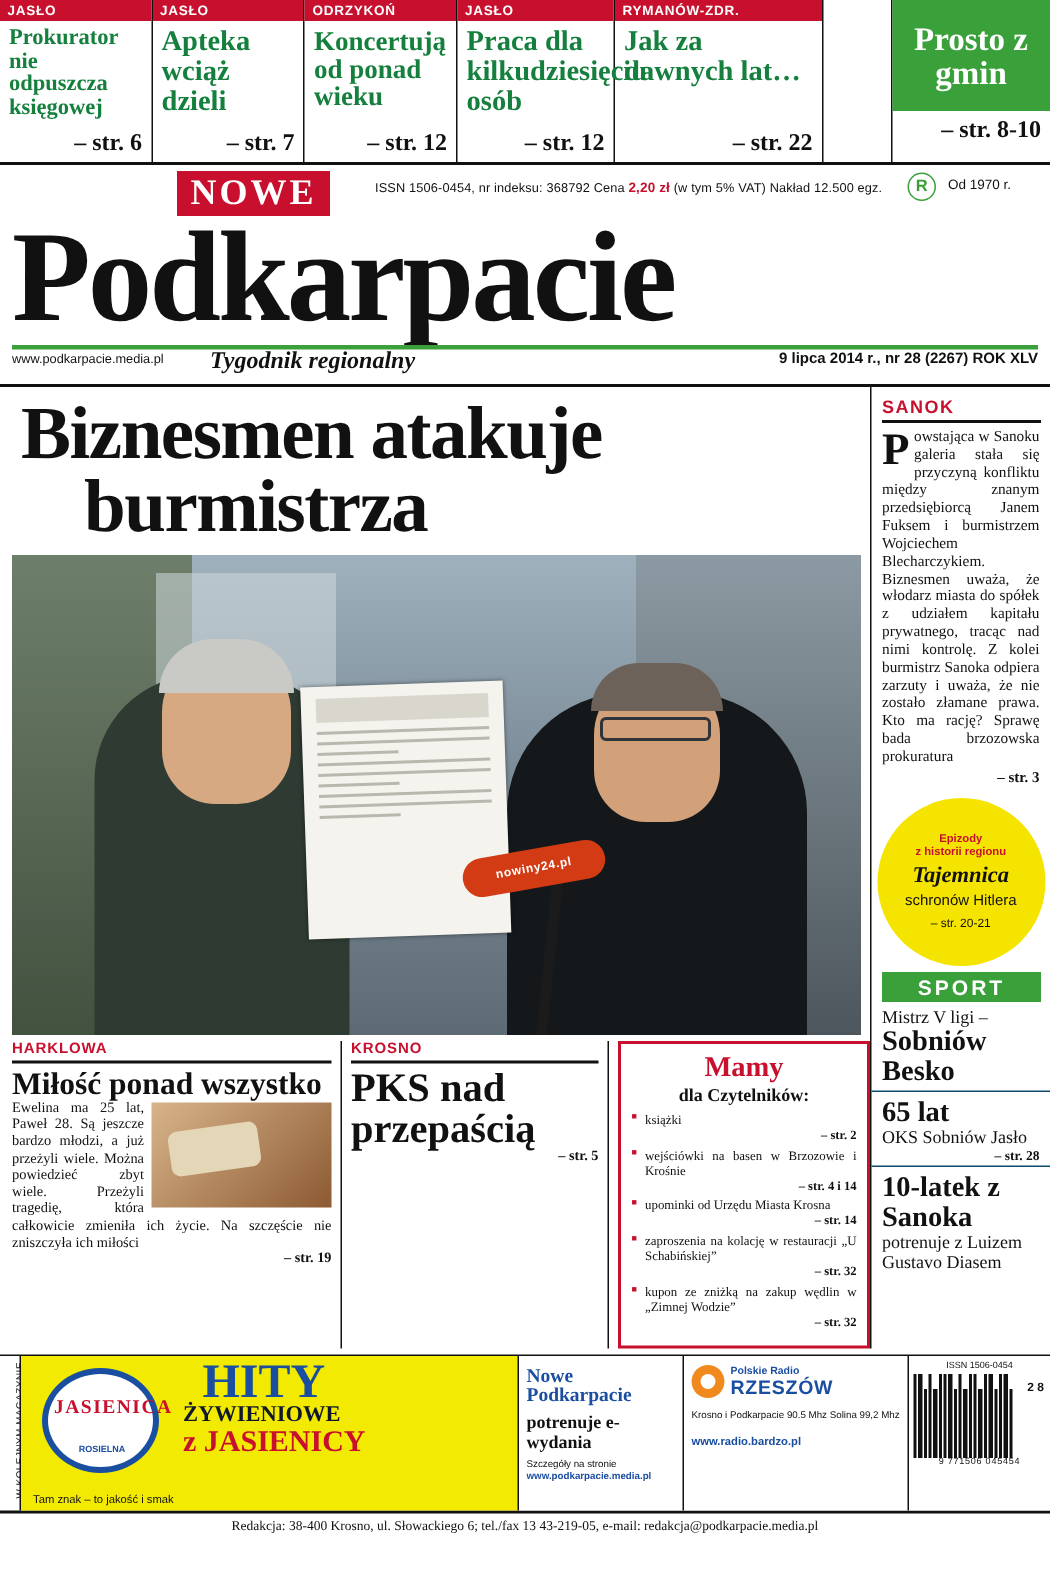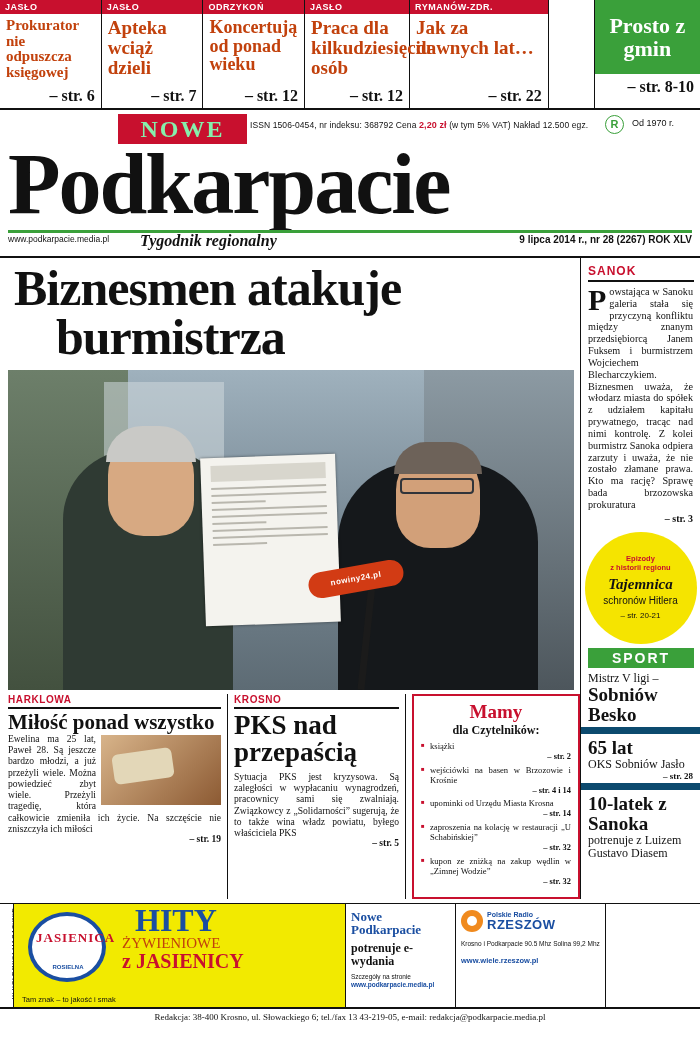--- a/index.html
+++ b/index.html
@@ -22,21 +22,21 @@
     display:flex; flex-direction:column;
   }
   .teaser:last-child { border-right:none; }
   .teaser-tag {
     background:#c8102e; color:#fff; font-size:9px; font-weight:bold;
     letter-spacing:.5px; padding:2px 5px 2px 5px; display:block;
   }
   .teaser-body { padding:4px 6px 0 6px; flex:1; }
   .teaser-title {
     font-family:"Liberation Serif", serif;
-    font-weight:bold; line-height:1.04; color:#c2410c;
+    font-weight:bold; line-height:1.04; color:#15803d;
   }
   .teaser-page {
     font-family:"Liberation Serif", serif;
     font-size:16px; text-align:right; padding:0 6px 3px 0; font-weight:bold;
   }
   .t1 { width:110px; }
   .t1 .teaser-title { font-size:15px; }
   .t2 { width:110px; }
   .t2 .teaser-title { font-size:19px; }
   .t3 { width:110px; }
@@ -50,22 +50,22 @@
     background:#3aa03a; color:#fff; height:74px; width:100%;
     display:flex; align-items:center; justify-content:center;
     font-family:"Liberation Serif", serif; font-size:22px; font-weight:bold;
     line-height:1.05; text-align:center;
   }
   .t6 .teaser-page { padding-top:4px; }
 
   
   .masthead { position:relative; width:700px; height:148px; border-bottom:2px solid #111; }
   .nowe-box {
-    position:absolute; left:118px; top:4px; width:129px; height:30px;
-    background:#c8102e; color:#86efac;
+    position:absolute; left:118px; top:4px; width:102px; height:30px;
+    background:#c8102e; color:#ffffff;
     font-family:"Liberation Serif", serif; font-weight:bold; font-size:24px;
     letter-spacing:2px; text-align:center; line-height:30px;
   }
   .issn-line {
     position:absolute; left:250px; top:10px; font-size:8.5px; color:#111;
     letter-spacing:.1px;
   }
   .issn-line b { font-size:9px; }
   .price-red { color:#c8102e; font-weight:bold; }
   .circle-r {
@@ -176,21 +176,21 @@
   .sticker .s1 { font-size:7.5px; color:#c8102e; font-weight:bold; line-height:1.1; }
   .sticker .s2 { font-family:"Liberation Serif", serif; font-size:15px; font-weight:bold; font-style:italic; margin-top:4px; }
   .sticker .s3 { font-size:10px; margin-top:2px; }
   .sticker .s4 { font-size:8px; margin-top:5px; }
 
   
   .sport-head {
     background:#3aa03a; color:#fff; font-weight:bold; font-size:14px;
     letter-spacing:2px; text-align:center; margin:4px 6px 0 7px; padding:2px 0;
   }
-  .sport-item { padding:4px 7px 2px 7px; border-bottom:7px solid #0c4a6e; }
+  .sport-item { padding:4px 7px 2px 7px; border-bottom:1px solid #0c4a6e; }
   .sport-item .small { font-family:"Liberation Serif", serif; font-size:12px; line-height:1.1; }
   .sport-item .big { font-family:"Liberation Serif", serif; font-size:19px; font-weight:bold; line-height:1.05; }
   .sport-item .pg { font-family:"Liberation Serif", serif; font-size:9px; text-align:right; font-weight:bold; }
 
   
   .lower { display:flex; width:658px; margin-top:4px; }
   .lw1 { width:228px; padding:0 6px 0 8px; border-right:1px solid #111; }
   .lw2 { width:178px; padding:0 6px; border-right:1px solid #111; }
   .lw3 { width:168px; padding:0 6px; }
   .kicker { color:#c8102e; font-weight:bold; font-size:10px; letter-spacing:.6px; }
@@ -221,21 +221,21 @@
     position:absolute; left:-34px; top:46px; width:96px;
     transform:rotate(-90deg); font-size:6.5px; letter-spacing:.4px; text-align:center;
   }
   .ad1 { width:332px; border-right:1px solid #111; background:#f2ea00; position:relative; display:flex; align-items:flex-start; }
   .ad1-logo { width:96px; height:86px; margin-left:6px; position:relative; }
   .ad1-logo .ring { position:absolute; left:8px; top:8px; width:78px; height:70px; border:4px solid #1a4ea1; border-radius:50%; background:#fff; }
   .ad1-logo .txt { position:absolute; left:16px; top:26px; width:62px; text-align:center; font-family:"Liberation Serif", serif; font-weight:bold; font-size:13px; color:#c8102e; letter-spacing:1px;}
   .ad1-logo .sub { position:absolute; left:6px; top:60px; width:84px; text-align:center; font-size:6px; color:#1a4ea1; font-weight:bold;}
   .ad1-text { flex:1; padding-left:6px; }
   .ad1-text .hity { font-family:"Liberation Serif", serif; font-size:32px; font-weight:bold; color:#1a4ea1; line-height:1;margin-left:13px; }
-  .ad1-text .l2 { font-family:"Liberation Serif", serif; font-size:15px; font-weight:normal; color:#c2410c; line-height:1.05; }
+  .ad1-text .l2 { font-family:"Liberation Serif", serif; font-size:15px; font-weight:bold; color:#0f172a; line-height:1.05; }
   .ad1-text .l3 { font-family:"Liberation Serif", serif; font-size:20px; font-weight:bold; color:#c8102e; line-height:1.05; }
   .ad1-bottom { position:absolute; left:8px; bottom:3px; font-size:7.5px; color:#111; }
 
   .ad2 { width:110px; border-right:1px solid #111; background:#fff; padding:6px 5px; }
   .ad2 .t1x { color:#1a4ea1; font-family:"Liberation Serif", serif; font-weight:bold; font-size:13px; line-height:1.02; }
   .ad2 .t2x { font-family:"Liberation Serif", serif; font-size:12px; font-weight:bold; margin-top:6px; line-height:1.05;}
   .ad2 .t3x { font-size:6.5px; margin-top:6px; line-height:1.2; }
   .ad2 .t4x { font-size:6.5px; color:#1a4ea1; font-weight:bold; }
 
   .ad3 { width:150px; border-right:1px solid #111; background:#fff; padding:6px 5px; position:relative;}
@@ -379,21 +379,20 @@
         <div class="lw-title">Miłość ponad wszystko</div>
         <div class="food-photo"></div>
         <div class="lw-body">Ewelina ma 25 lat, Paweł 28. Są jeszcze bardzo młodzi, a już przeżyli wiele. Można powiedzieć zbyt wiele. Przeżyli tragedię, która całkowicie zmieniła ich życie. Na szczęście nie zniszczyła ich miłości</div>
         <div class="lw-page">– str. 19</div>
       </div>
 
       <div class="lw2">
         <div class="kicker">KROSNO</div>
         <div class="sec-rule"></div>
         <div class="lw-title">PKS nad przepaścią</div>
-        <div class="lw-body" style="margin-top:5px;">Sytuacja PKS jest kryzysowa. Są zaległości w wypłacaniu wynagrodzeń, pracownicy sami się zwalniają. Związkowcy z „Solidarności” sugerują, że to także wina władz powiatu, byłego właściciela PKS</div>
         <div class="lw-page">– str. 5</div>
       </div>
 
       <div class="lw3">
         <div class="mamy">
           <h3>Mamy</h3>
           <h4>dla Czytelników:</h4>
           <ul>
             <li>
               <span>książki</span>
@@ -486,20 +485,47 @@
   <div class="ad3">
     <div class="rr-logo">
       <div class="rr-mark"></div>
       <div>
         <div class="rr-t1">Polskie Radio</div>
         <div class="rr-t2">RZESZÓW</div>
       </div>
     </div>
     <div class="rr-f">Krosno i Podkarpacie 90.5 Mhz
 Solina 99,2 Mhz</div>
-    <div class="rr-url">www.wiele.rzeszow.pl</div>
-  </div>
-
+    <div class="rr-url">www.radio.bardzo.pl</div>
+  </div>
+
+  <div class="ad4">
+    <div class="issn">ISSN 1506-0454</div>
+    <div class="issue-no">2 8</div>
+    <div class="barcode">
+      <i></i>
+        <i class="w"></i>
+      <i class="s"></i>
+        <i></i>
+      <i class="w s"></i>
+        <i></i>
+      <i></i>
+        <i class="w"></i>
+      <i class="s"></i>
+        <i></i>
+      <i class="w s"></i>
+        <i></i>
+      <i></i>
+        <i class="w s"></i>
+      <i></i>
+        <i class="w"></i>
+      <i class="s"></i>
+        <i></i>
+      <i class="w"></i>
+        <i class="s"></i>
+    </div>
+    <div class="bc-num">9 771506 045454</div>
+  </div>
 </div>
 
 <div class="footer">
   <span>Redakcja: 38-400 Krosno, ul. Słowackiego 6; tel./fax 13 43-219-05, e-mail: redakcja@podkarpacie.media.pl</span>
 </div>
 
 </body></html>

